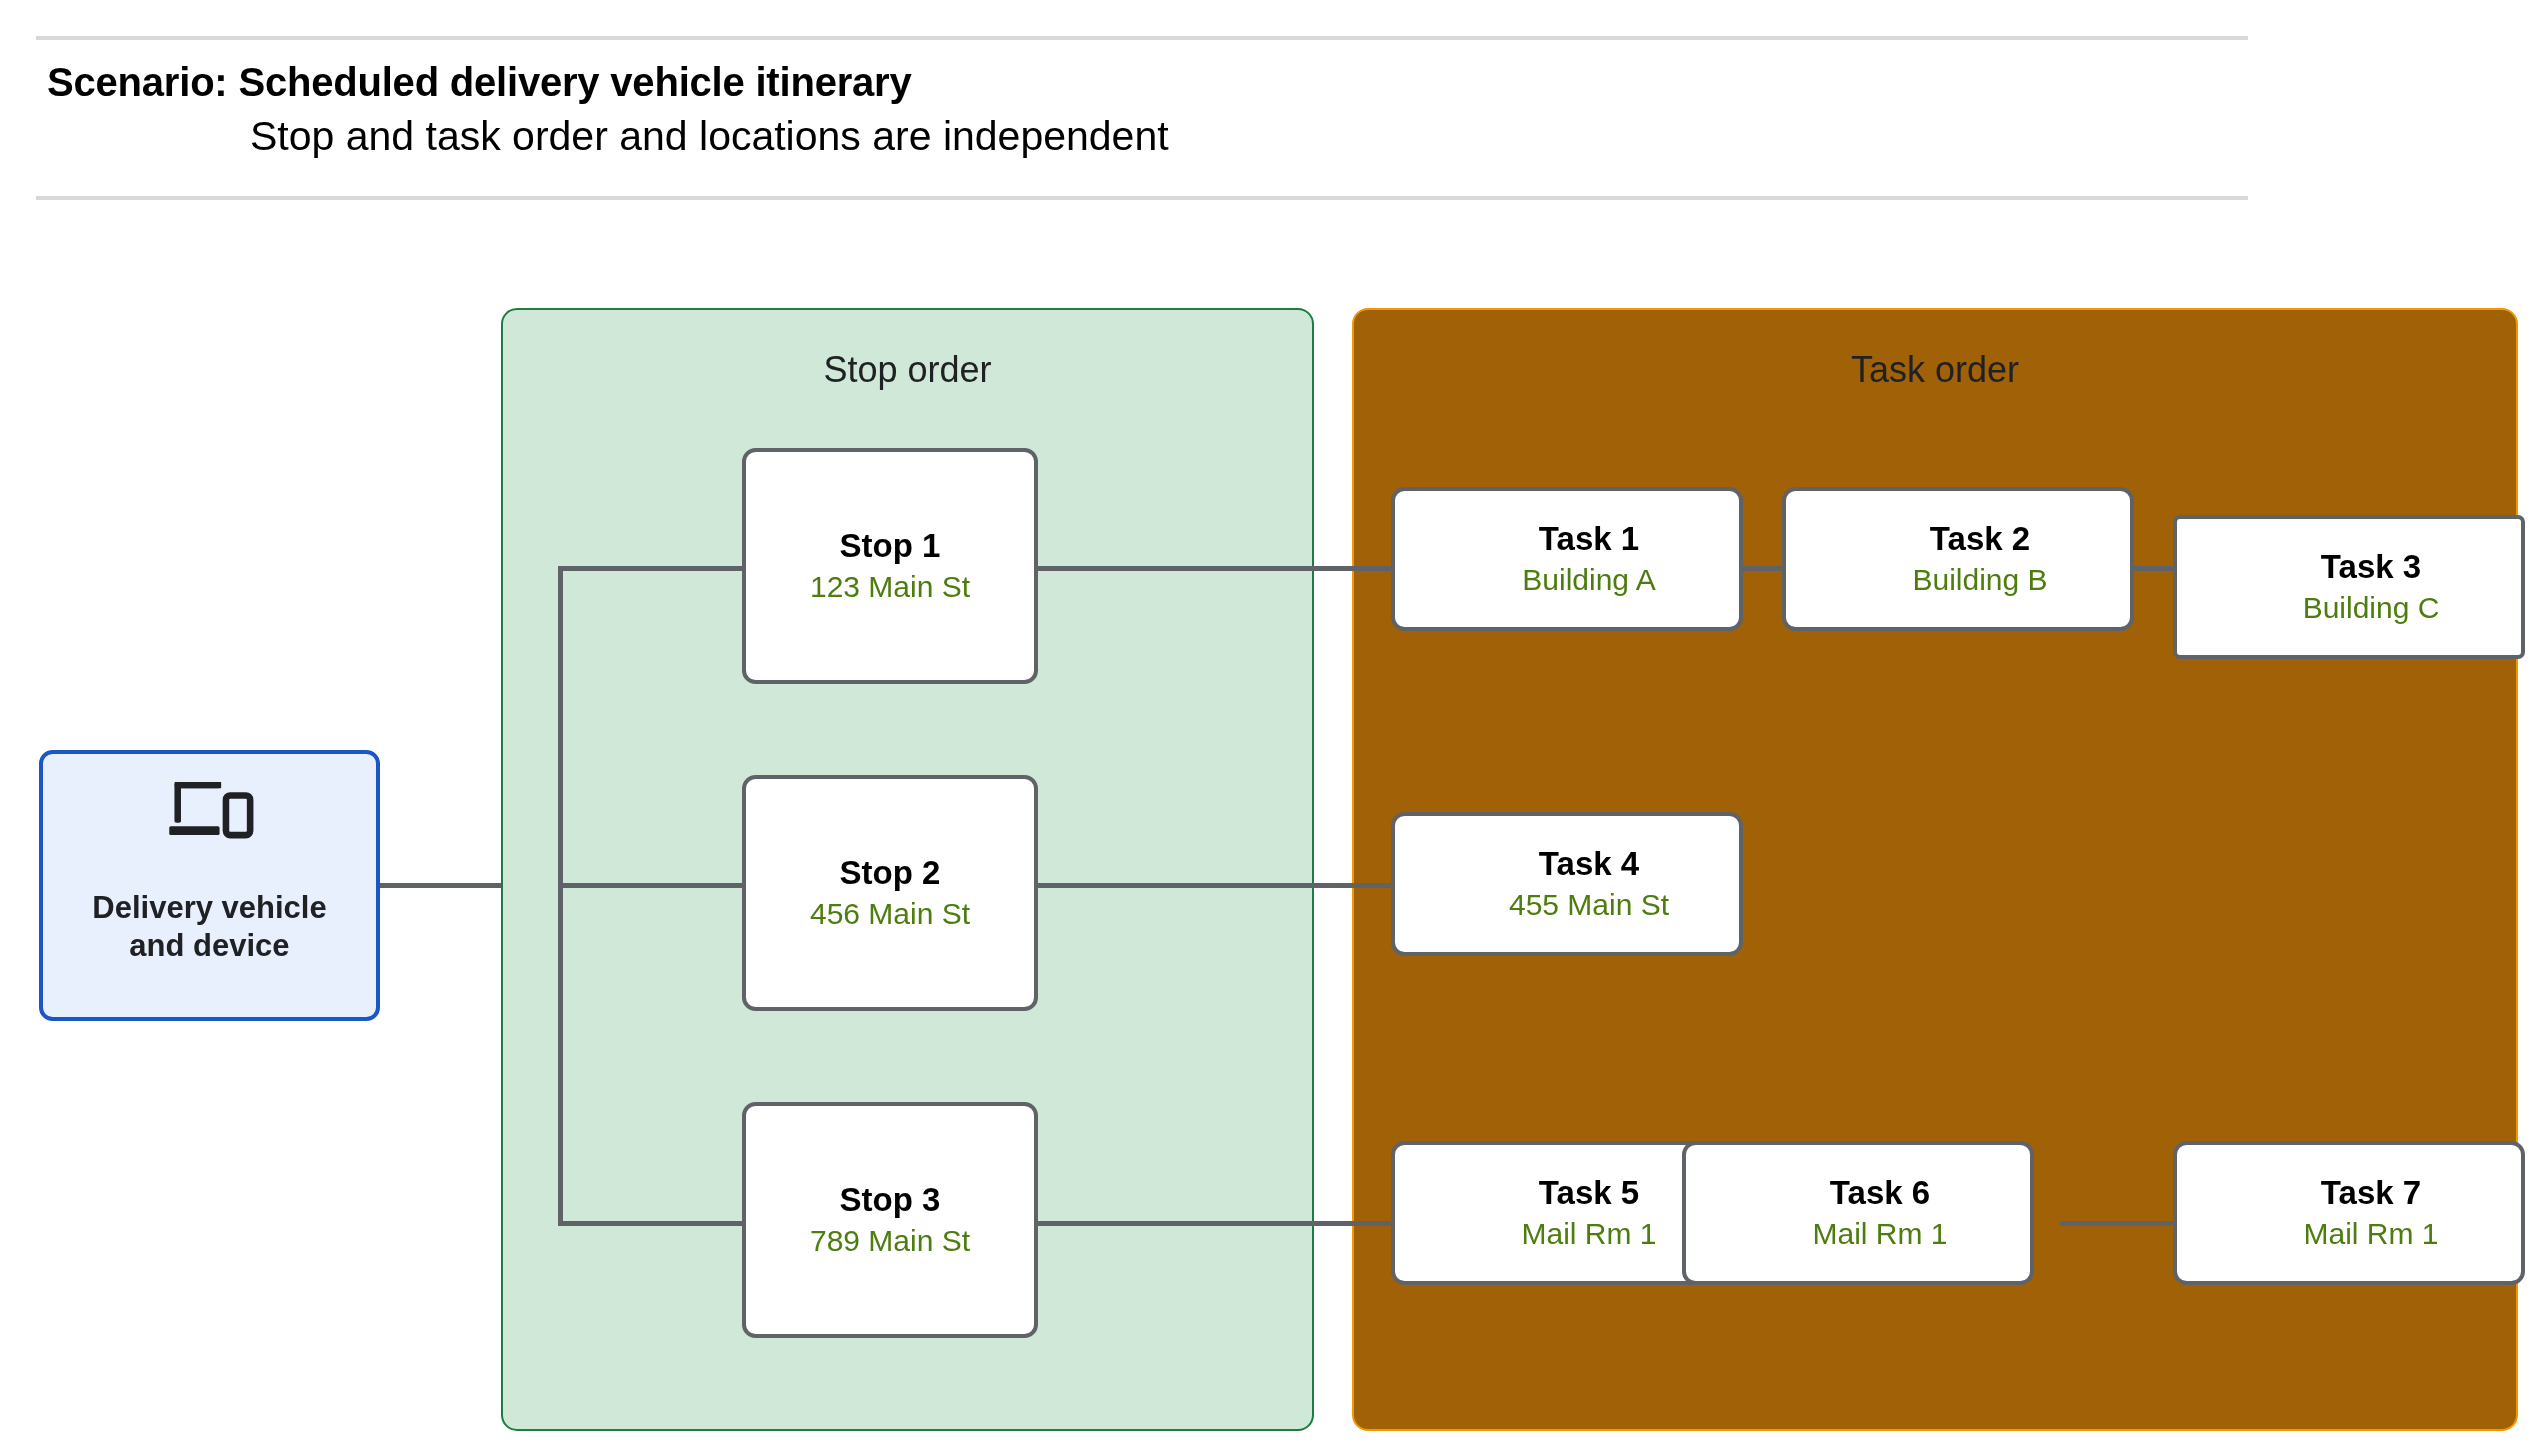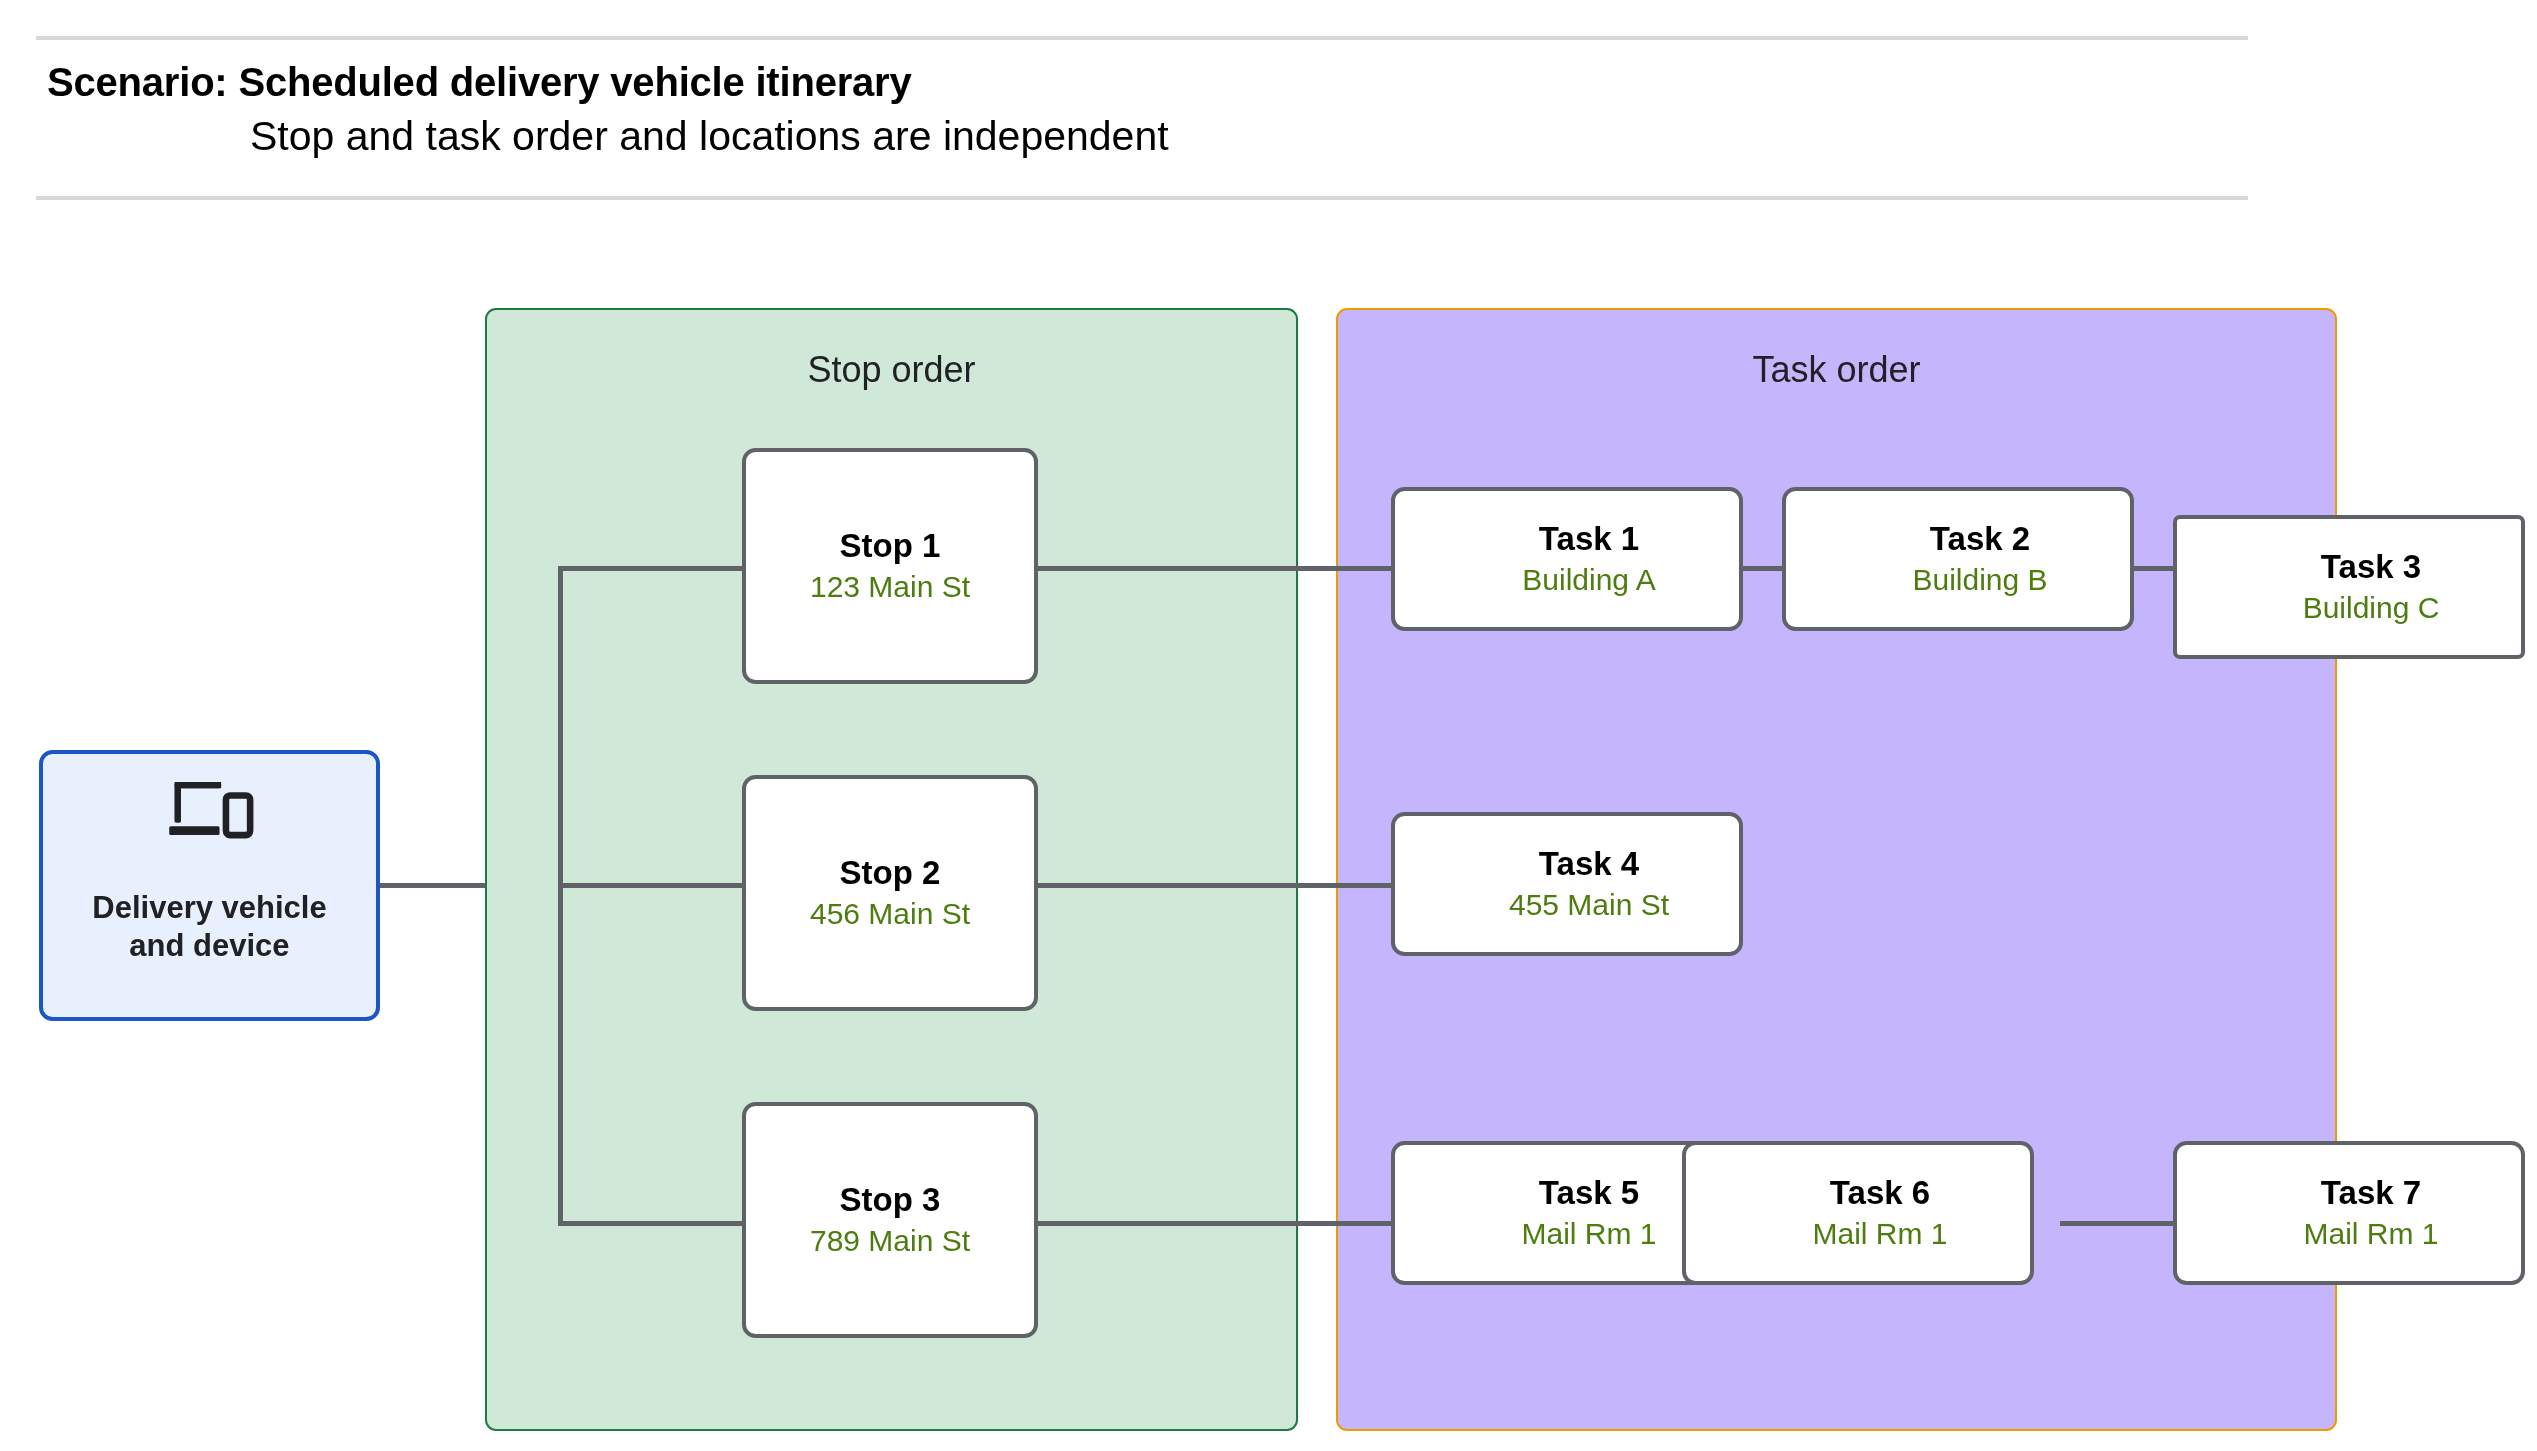--- a/index.html
+++ b/index.html
@@ -67,36 +67,37 @@
     position: absolute;
     background: #5f6368;
   }
   .conn-h { height: 4.8px; }
   .conn-v { width: 4.8px; }
 
   
   .panel {
     position: absolute;
     box-sizing: border-box;
-    border-radius: 11px;
+    border-radius: 16px;
+    margin-left: 16px;
   }
   #panel-stop-order {
     left: 485px;
     top: 308px;
     width: 813px;
     height: 1123px;
     background: #cfe8d7;
     border: 2.9px solid #1e7b42;
   }
   #panel-task-order {
     left: 1336px;
     top: 308px;
-    width: 1001px;
+    width: 1166px;
     height: 1123px;
-    background: #c4b5fd;
+    background: #a16207;
     border: 2.9px solid #f29900;
   }
   .panel-title {
     position: absolute;
     left: 0;
     right: 0;
     top: 39px;
     text-align: center;
     font-size: 36px;
     font-weight: normal;

